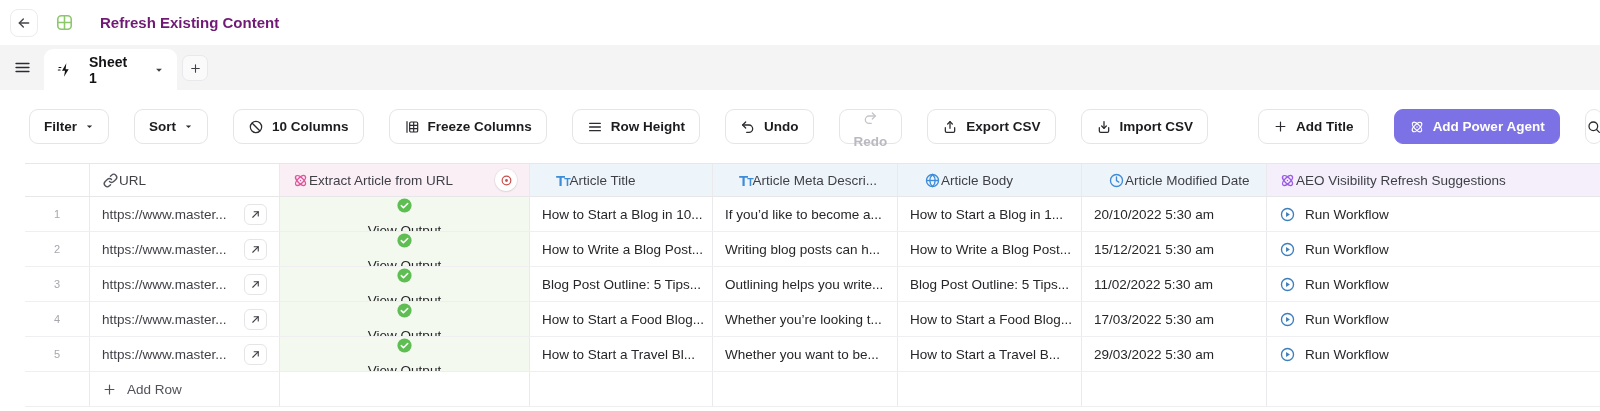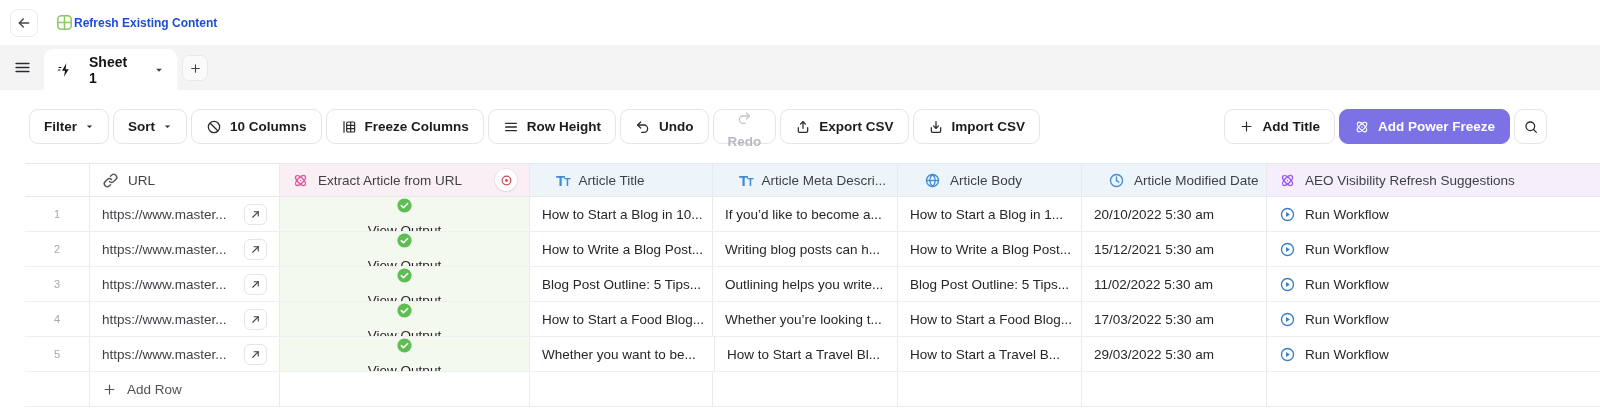--- a/index.html
+++ b/index.html
@@ -10,54 +10,54 @@
     color:#1c1c1f; -webkit-font-smoothing:antialiased;
   }
   svg { display:block; }
   .ic { display:inline-flex; flex:none; align-items:center; justify-content:center; }
 
   
   .topbar { height:45px; display:flex; align-items:center; padding-left:10px; background:#fff; }
   .back-btn { width:28px; height:28px; border:1px solid #ececef; border-radius:8px; background:#fff;
               display:flex; align-items:center; justify-content:center; color:#44444a; }
   .app-icon { margin-left:17px; color:#8cc76c; }
-  .page-title { font-size:12px; font-weight:700; color:#1d4ed8; }
+  .page-title { margin-left:26px; font-size:15px; font-weight:700; color:#701a75; }
 
   
   .tabbar { height:45px; background:#f4f4f5; position:relative; }
   .hamburger { position:absolute; left:12px; top:12px; color:#2b2b30; width:21px; height:21px;
                display:flex; align-items:center; justify-content:center; cursor:pointer; }
   .tab-active { position:absolute; left:44px; top:4px; height:41px; width:133px; background:#fff;
                 border-radius:9px 9px 0 0; display:flex; align-items:center; padding:0 13px; gap:16px; }
   .tab-active .tab-label { font-size:14px; font-weight:700; color:#131316; }
   .tab-caret { color:#3f3f46; margin-left:2px; }
   .tab-add { position:absolute; left:182px; top:10px; width:26px; height:26px; border-radius:7px;
              background:#fafafa; border:1px solid #e9e9eb; display:flex; align-items:center;
              justify-content:center; color:#3f3f46; }
 
   
-  .toolbar { height:73px; display:flex; align-items:center; padding:0 53px 0 29px; gap:4px; background:#fff; }
+  .toolbar { height:73px; display:flex; align-items:center; padding:0 53px 0 29px; gap:25px; background:#fff; }
   .tbtn { height:35px; padding:0 14px; border:1px solid #e5e5e8; border-radius:9px; background:#fff;
           display:inline-flex; align-items:center; gap:8px; font-family:"Liberation Sans",sans-serif;
           font-size:13.5px; font-weight:600; color:#1c1c1f; cursor:pointer; white-space:nowrap; }
   .tbtn .ic { color:#2b2b30; }
   .tbtn.disabled { color:#b9b9c0;flex-direction:column; }
   .tbtn.disabled .ic { color:#c4c4ca; }
   .tbtn.primary { background:#7c72e6; border-color:#7c72e6; color:#fff; }
   .tbtn.primary .ic { color:#fff; }
   .tbtn.square { width:33px; padding:0; justify-content:center; }
   .toolbar-spacer { flex:1; }
 
   
   .table { padding-left:25px; }
   .thead { display:flex; height:34px; border-top:1px solid #e7e7ea; border-bottom:1px solid #e7e7ea; }
   .tr { display:flex; height:35px; border-bottom:1px solid #efeff1; }
   .th, .td { display:flex; align-items:center; padding:0 12px; border-right:1px solid #eaeaec;
              white-space:nowrap; overflow:hidden; }
-  .th { gap:9px; font-size:13.5px; color:#3f3f46; }
+  .th { font-size:13.5px; color:#3f3f46; }
   .td { font-size:13.5px; color:#27272a; gap:9px; }
   .col-num   { width:65px; flex:none; justify-content:center; padding:0; }
   .col-url   { width:190px; flex:none; }
   .col-extract { width:250px; flex:none; }
   .col-title { width:183px; flex:none; }
   .col-meta  { width:185px; flex:none; }
   .col-body  { width:184px; flex:none; }
   .col-date  { width:185px; flex:none; }
   .col-aeo   { flex:1; border-right:none; }
   .td.col-num { color:#a6a6ad; font-size:11px; }
@@ -233,21 +233,21 @@
     <span>Add Title</span>
   </button>
   <button class="tbtn primary">
     <span class="ic">
         <svg width="16" height="16" viewBox="0 0 24 24" fill="none" stroke="currentColor" stroke-width="1.8">
           <ellipse cx="12" cy="12" rx="9" ry="4" transform="rotate(45 12 12)"></ellipse>
           <ellipse cx="12" cy="12" rx="9" ry="4" transform="rotate(-45 12 12)"></ellipse>
           <circle cx="12" cy="12" r="1.1" fill="currentColor" stroke="none"></circle>
         </svg>
       </span>
-    <span>Add Power Freeze</span>
+    <span>Add Power Agent</span>
   </button>
   <button class="tbtn square">
     <span class="ic">
         <svg width="16" height="16" viewBox="0 0 24 24" fill="none" stroke="currentColor" stroke-width="1.9" stroke-linecap="round">
           <circle cx="11" cy="11" r="6.5"></circle>
           <path d="M15.8 15.8 20 20"></path>
         </svg>
       </span>
   </button>
 </div>
@@ -505,25 +505,25 @@
       </div>
       <div class="td col-extract tint-green">
         <span class="ic check-ic">
             <svg width="17" height="17" viewBox="0 0 24 24">
               <circle cx="12" cy="12" r="10" fill="currentColor"></circle>
               <path d="M7.5 12.2l3 3 6-6" fill="none" stroke="#fff" stroke-width="2.2" stroke-linecap="round" stroke-linejoin="round"></path>
             </svg>
           </span>
         <span>View Output</span>
       </div>
+      <div class="td col-title">
+        <span>How to Start a Travel Bl...</span>
+      </div>
       <div class="td col-meta">
         <span>Whether you want to be...</span>
-      </div>
-      <div class="td col-title">
-        <span>How to Start a Travel Bl...</span>
       </div>
       <div class="td col-body">
         <span>How to Start a Travel B...</span>
       </div>
       <div class="td col-date">
         <span>29/03/2022 5:30 am</span>
       </div>
       <div class="td col-aeo">
         <span class="ic play-ic">
             <svg width="17" height="17" viewBox="0 0 24 24" fill="none" stroke="currentColor" stroke-width="1.9">

